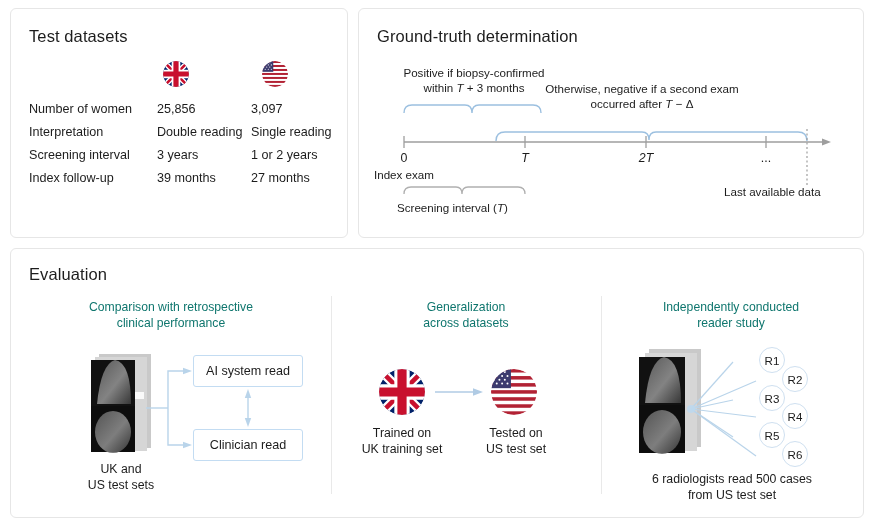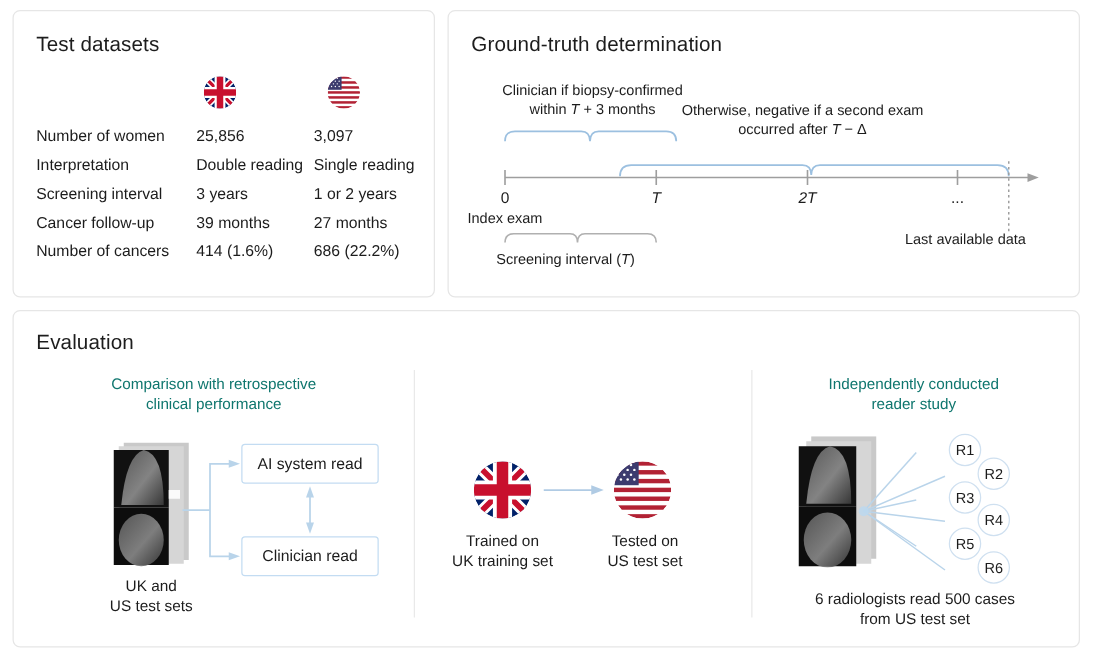--- a/index.html
+++ b/index.html
@@ -192,38 +192,33 @@
         <td class="lbl">Interpretation</td>
         <td class="c1">Double reading</td>
         <td class="c2">Single reading</td>
       </tr>
       <tr>
         <td class="lbl">Screening interval</td>
         <td class="c1">3 years</td>
         <td class="c2">1 or 2 years</td>
       </tr>
       <tr>
-        <td class="lbl">Cancer follow-up</td>
+        <td class="lbl">Index follow-up</td>
         <td class="c1">39 months</td>
         <td class="c2">27 months</td>
-      </tr>
-      <tr>
-        <td class="lbl">Number of cancers</td>
-        <td class="c1">414 (1.6%)</td>
-        <td class="c2">686 (22.2%)</td>
       </tr>
     </tbody>
   </table>
 </div>
 
 <div class="panel" id="panel-groundtruth">
   <div class="panel-title" style="left:18px; top:18px;">Ground-truth determination</div>
 
   <div class="tl-text" style="left:15px; top:56px; width:200px;">
-    <span>Clinician if biopsy-confirmed</span><br>
+    <span>Positive if biopsy-confirmed</span><br>
     <span>within </span><span class="it">T</span><span> + 3 months</span>
   </div>
 
   <div class="tl-text" style="left:138px; top:72px; width:290px;">
     <span>Otherwise, negative if a second exam</span><br>
     <span>occurred after </span><span class="it">T</span><span> − Δ</span>
   </div>
 
   <svg class="overlay" width="506" height="230">
 
@@ -305,20 +300,24 @@
     <line x1="237" y1="147" x2="237" y2="171" stroke="#b9d4ea" stroke-width="1.4"></line>
     <polygon points="237,140 233.8,149 240.2,149" fill="#b9d4ea"></polygon>
     <polygon points="237,178 233.8,169 240.2,169" fill="#b9d4ea"></polygon>
   </svg>
 
   <div class="caption" style="left:50px; top:212px; width:120px;">
     <span>UK and</span><br>
     <span>US test sets</span>
   </div>
 
+  <div class="sub-title" style="left:325px; top:50px; width:260px;">
+    <span>Generalization</span><br>
+    <span>across datasets</span>
+  </div>
 
   <div class="flag" style="left:368px; top:120px; width:46px; height:46px;">
     <svg viewBox="0 0 60 60" style="width:46px;height:46px;">
       <defs>
           <clipPath id="ukclip2">
             <circle cx="30" cy="30" r="30"></circle>
           </clipPath>
         </defs>
       <g clip-path="url(#ukclip2)">
         <rect width="60" height="60" fill="#012169"></rect>

